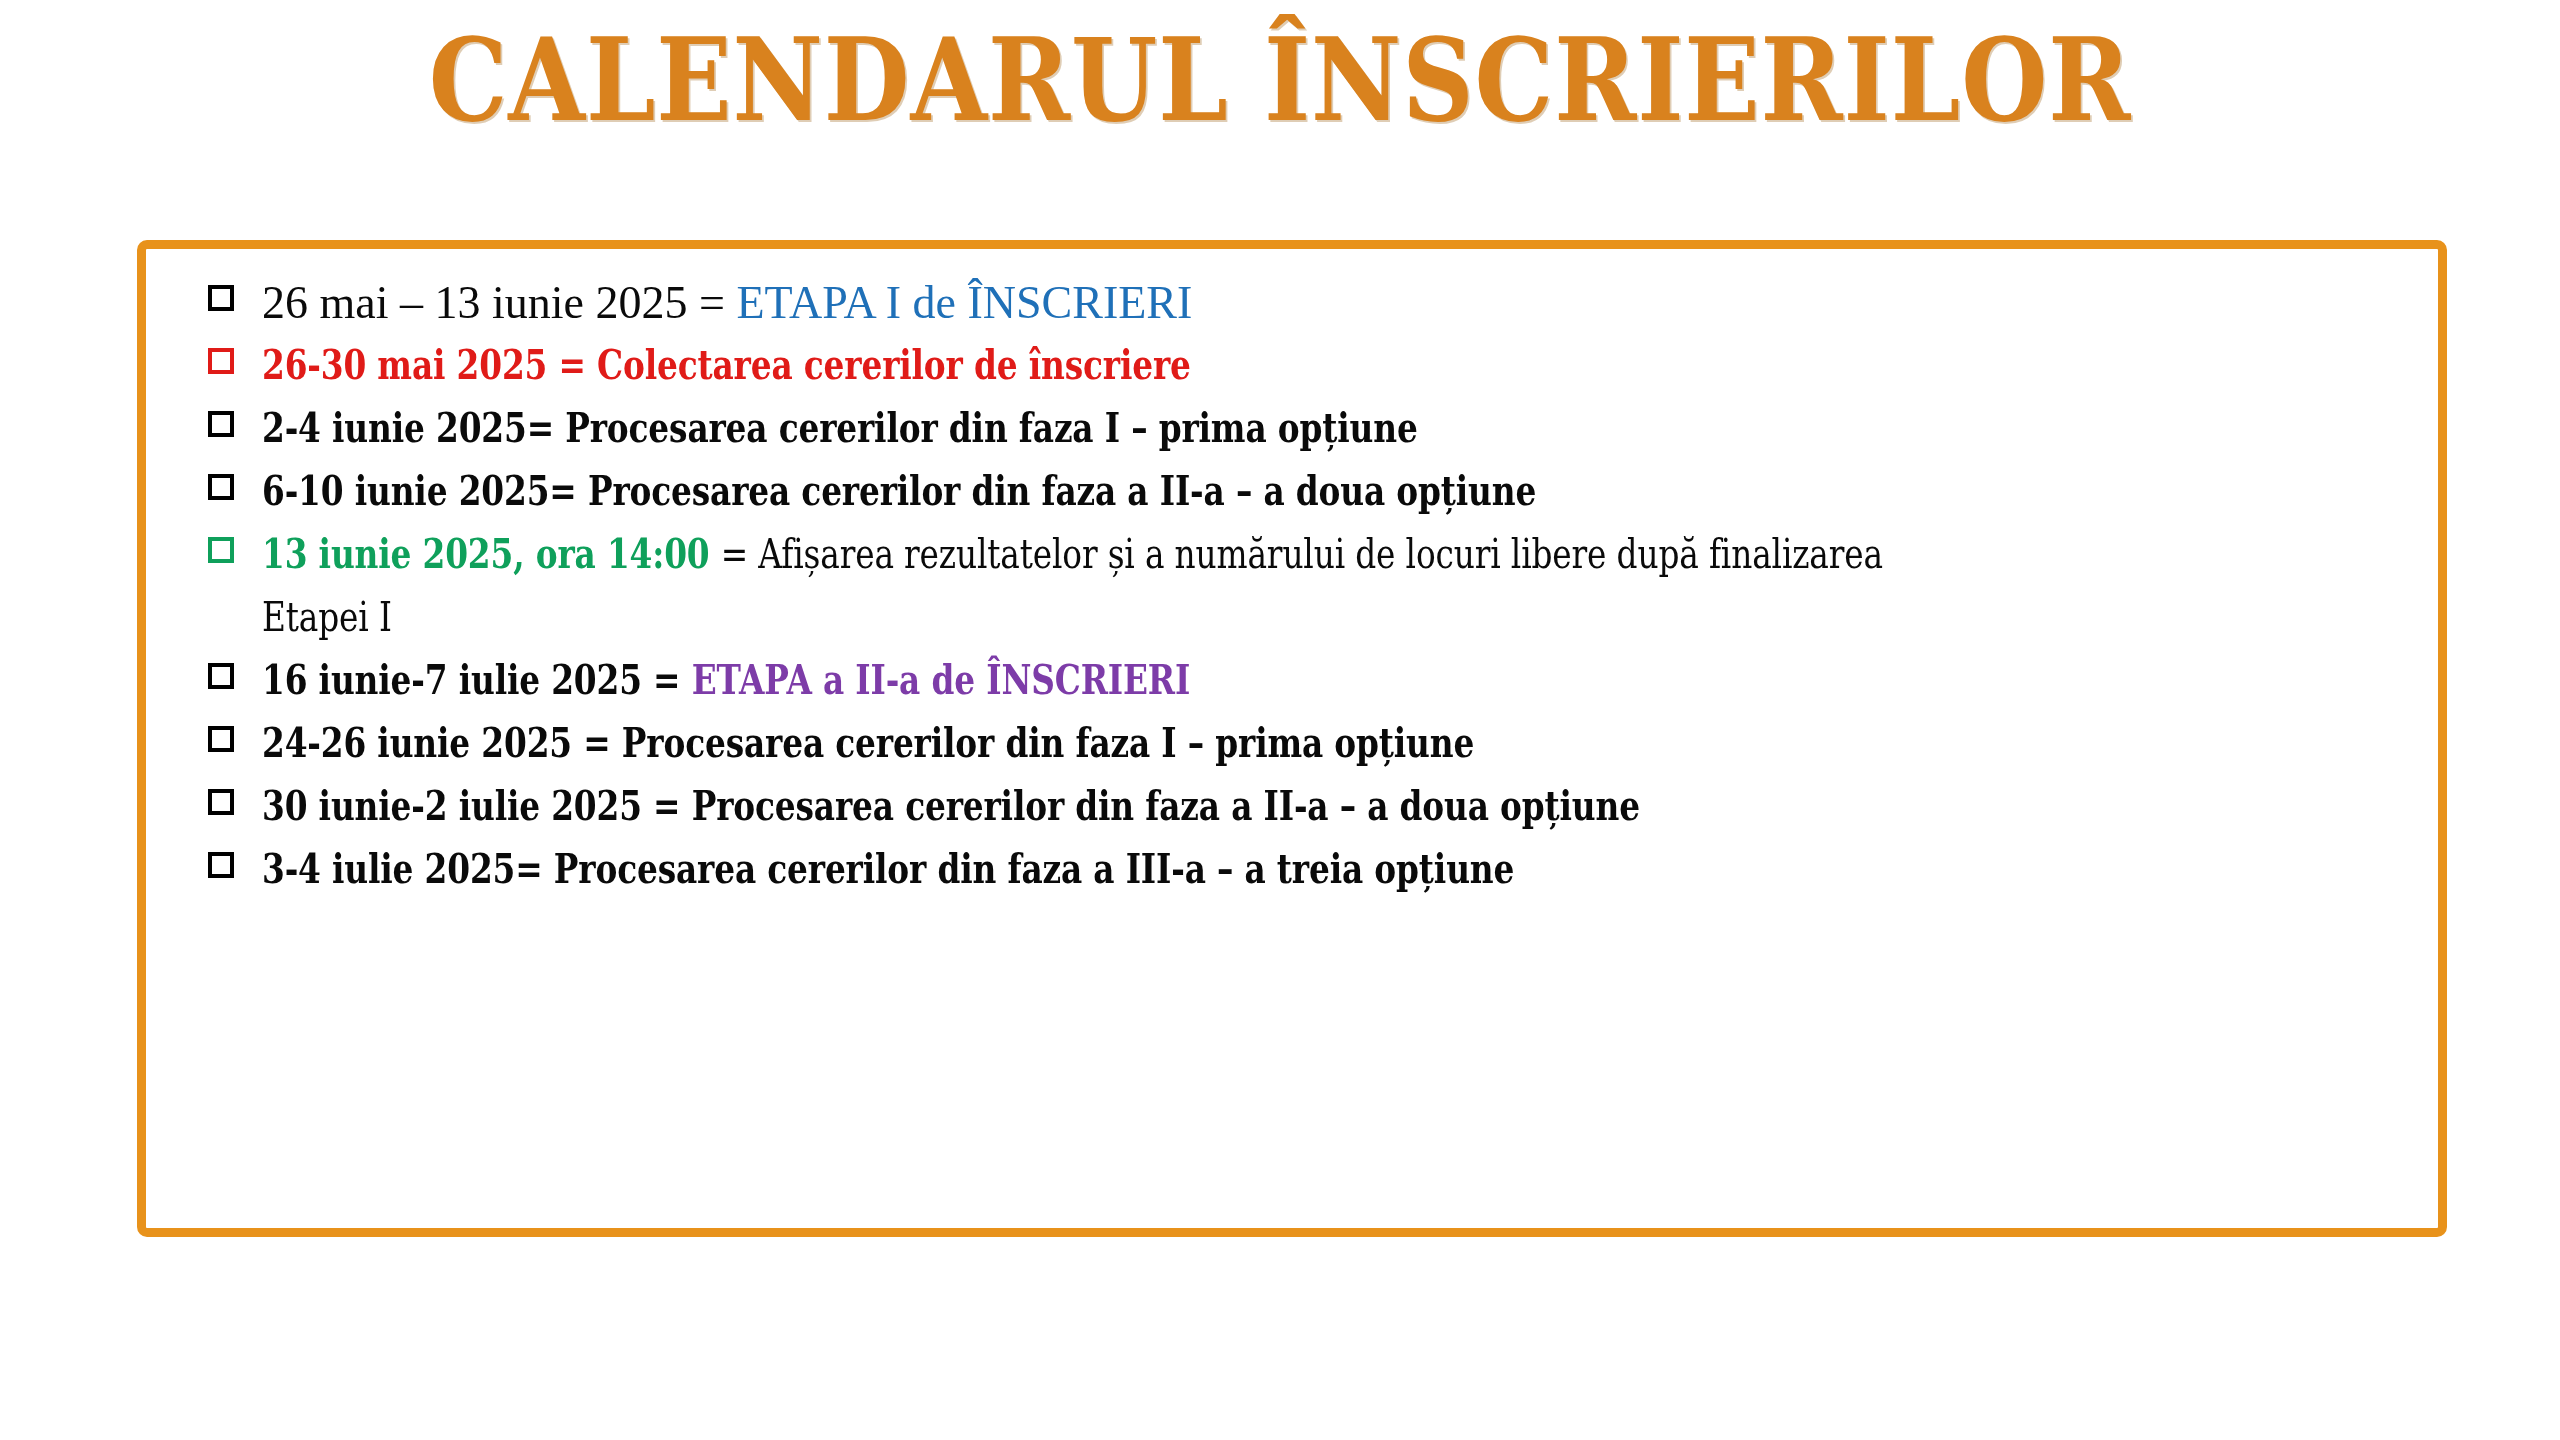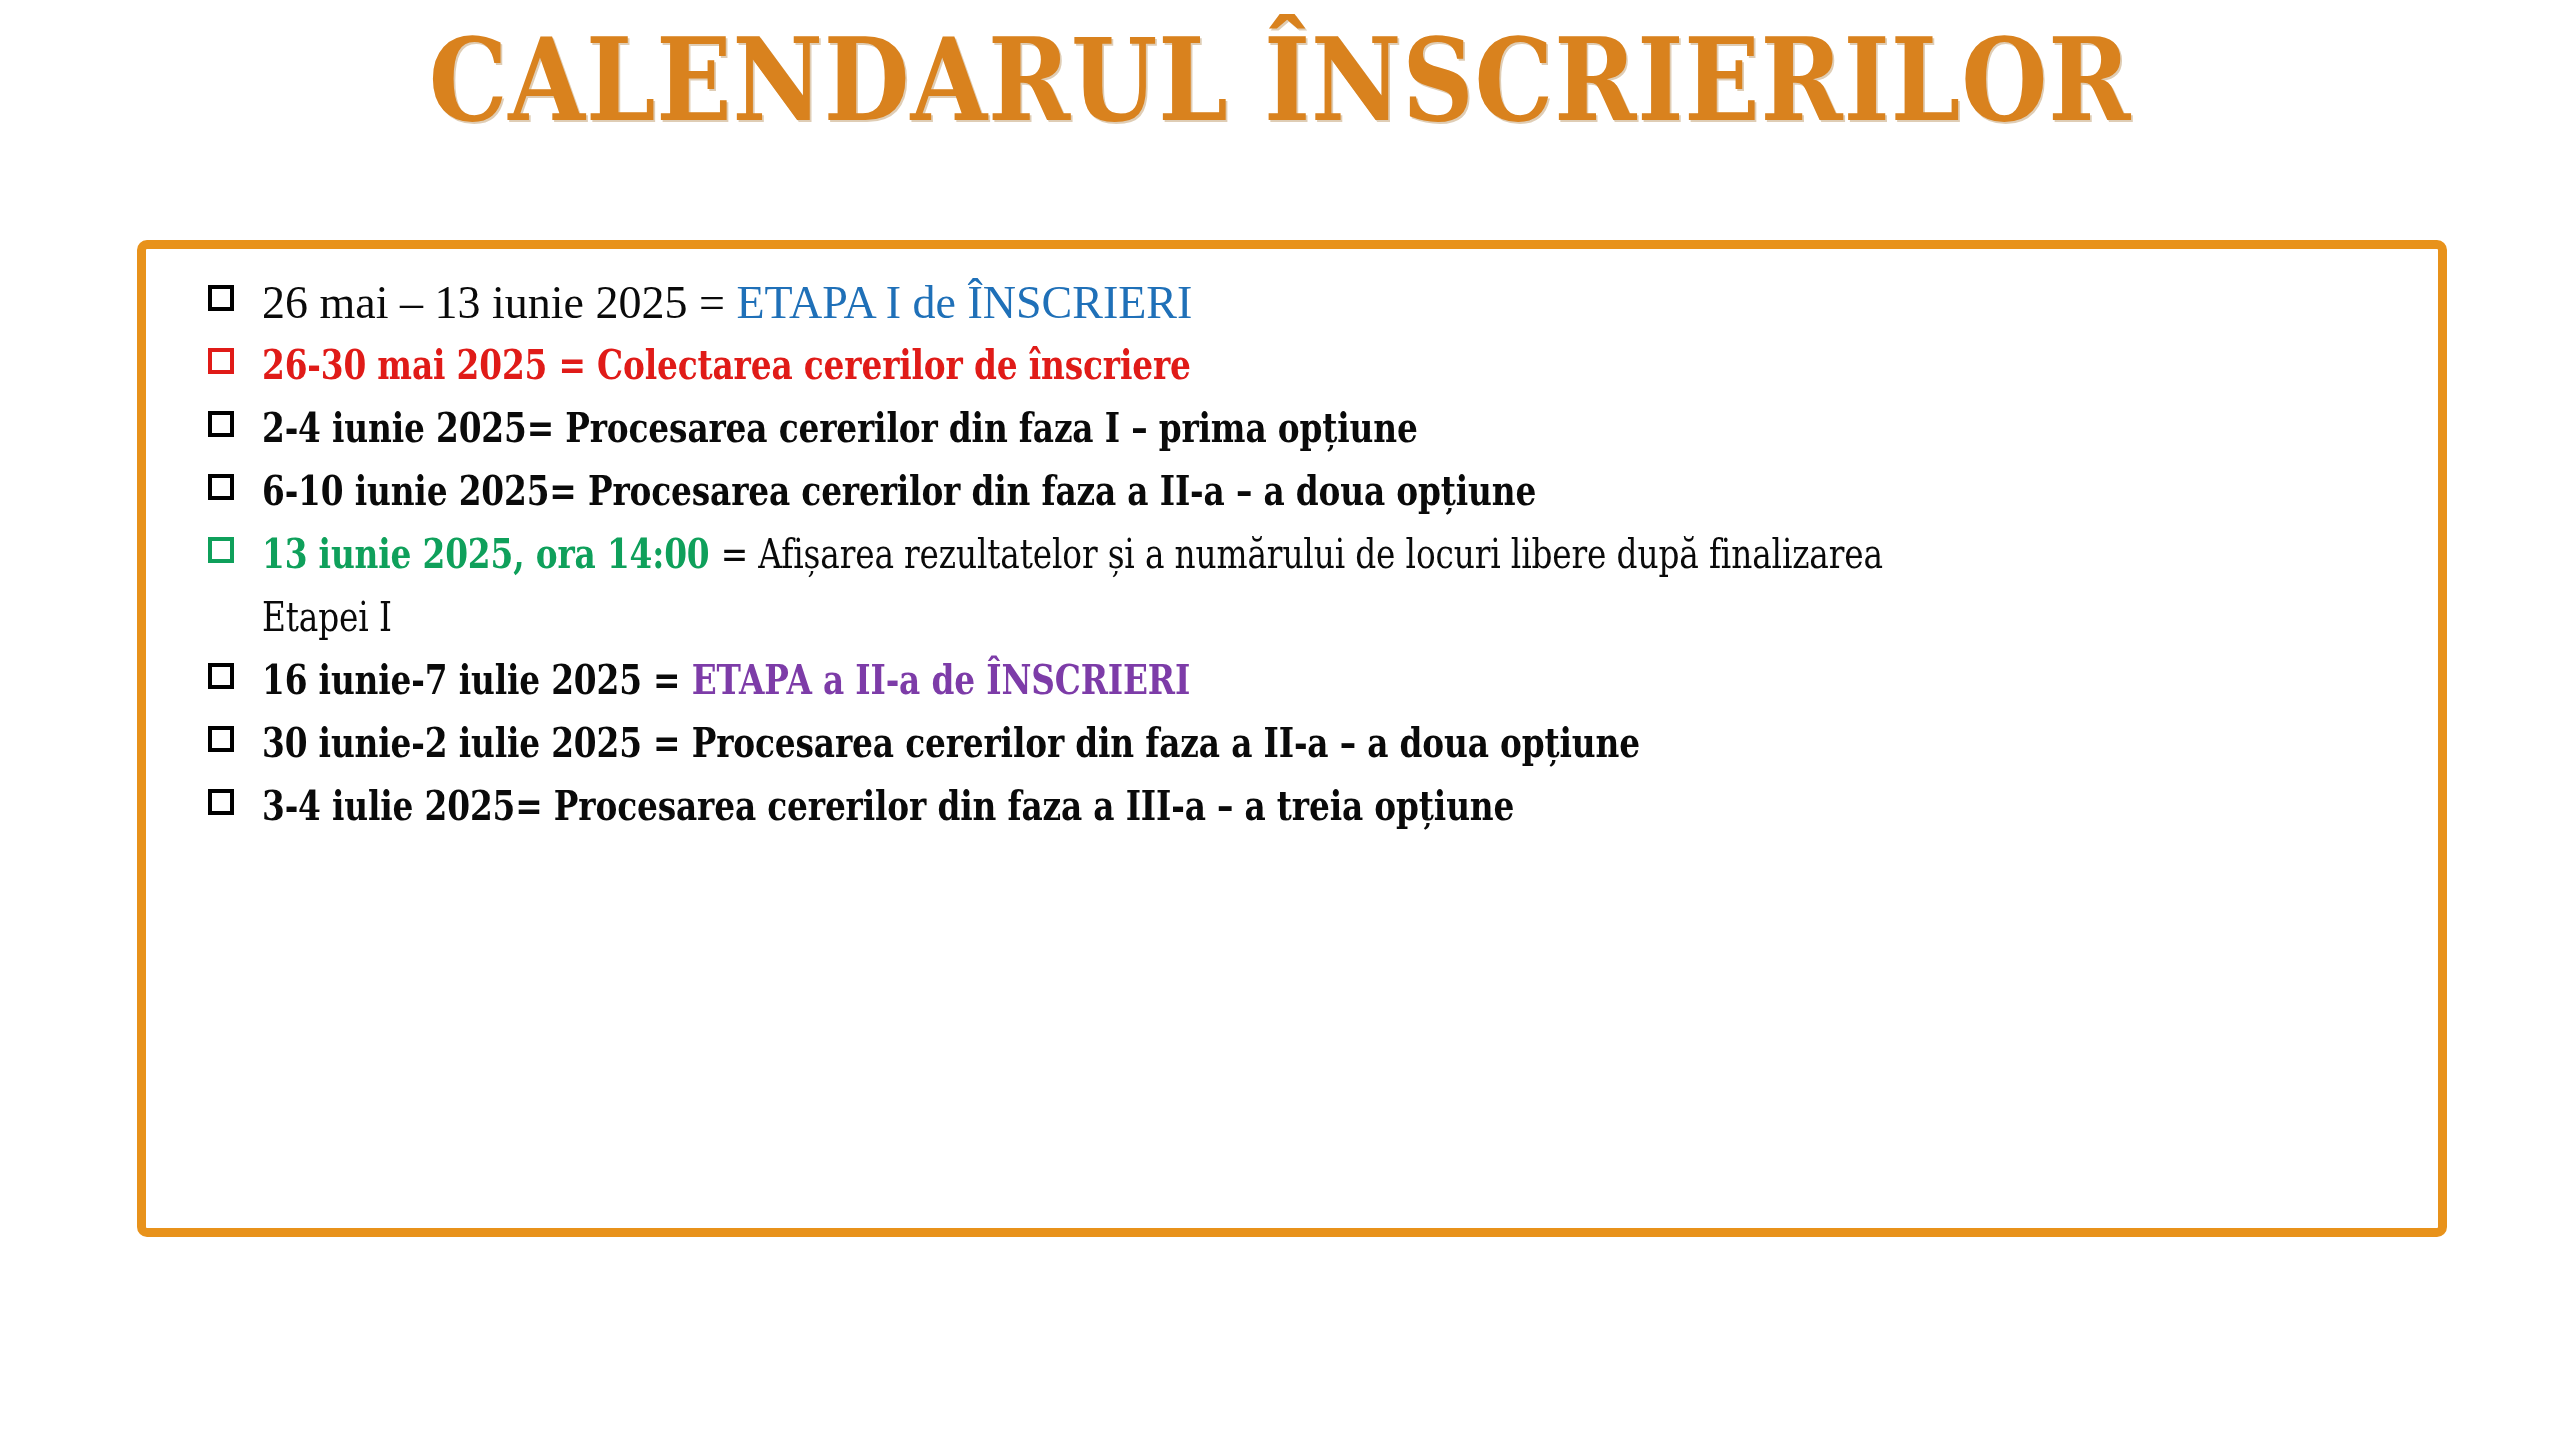--- a/index.html
+++ b/index.html
@@ -156,20 +156,24 @@
         <span class="bullet"><span class="sq green"></span></span>
         <span class="text cond"><span class="c-green">13 iunie 2025, ora 14:00 </span><span class="c-black nb">= Afișarea rezultatelor și a numărului de locuri libere după finalizarea Etapei I</span></span>
       </div>
 
       <div class="row">
         <span class="bullet"><span class="sq"></span></span>
         <span class="text cond"><span class="c-black">16 iunie-7 iulie 2025 = </span><span class="c-purple">ETAPA a II-a de ÎNSCRIERI</span></span>
       </div>
 
 
+      <div class="row">
+        <span class="bullet"><span class="sq"></span></span>
+        <span class="text cond"><span class="c-black">24-26 iunie 2025 = </span><span class="c-black">Procesarea cererilor din faza I – prima opțiune</span></span>
+      </div>
 
       <div class="row">
         <span class="bullet"><span class="sq"></span></span>
         <span class="text cond"><span class="c-black">30 iunie-2 iulie 2025 = </span><span class="c-black">Procesarea cererilor din faza a II-a – a doua opțiune</span></span>
       </div>
 
       <div class="row">
         <span class="bullet"><span class="sq"></span></span>
         <span class="text cond"><span class="c-black">3-4 iulie 2025= </span><span class="c-black">Procesarea cererilor din faza a III-a – a treia opțiune</span></span>
       </div>

